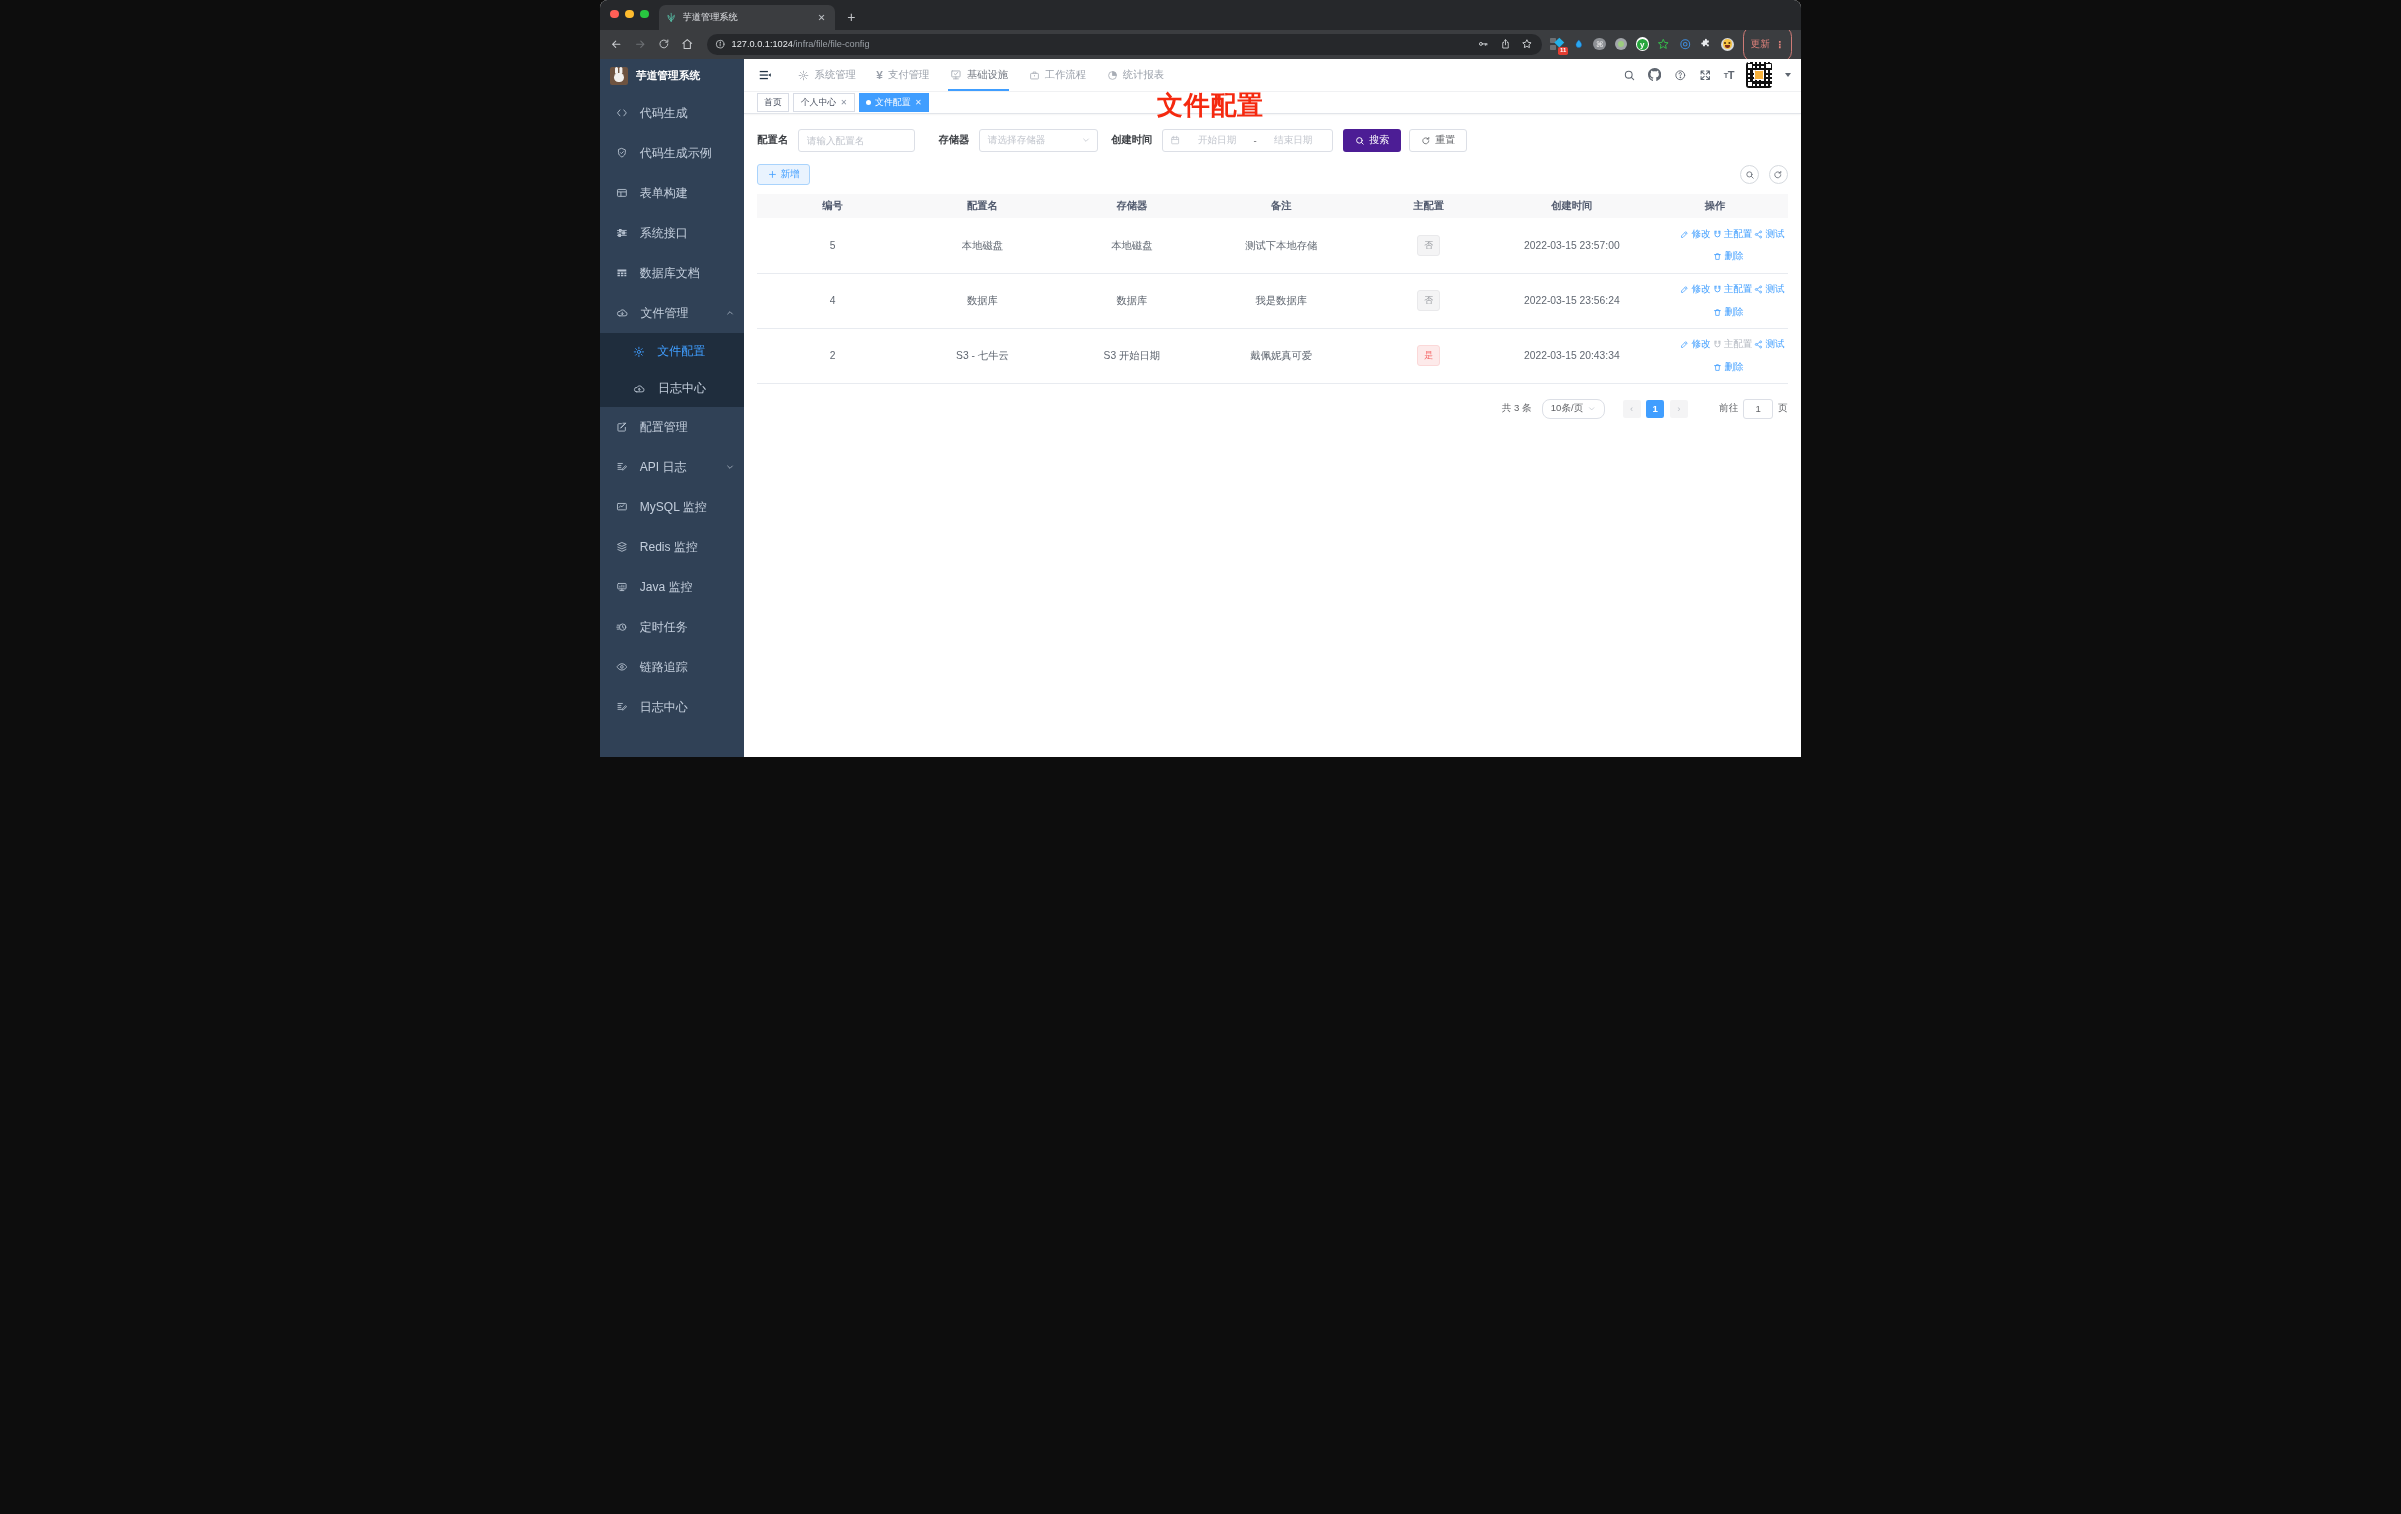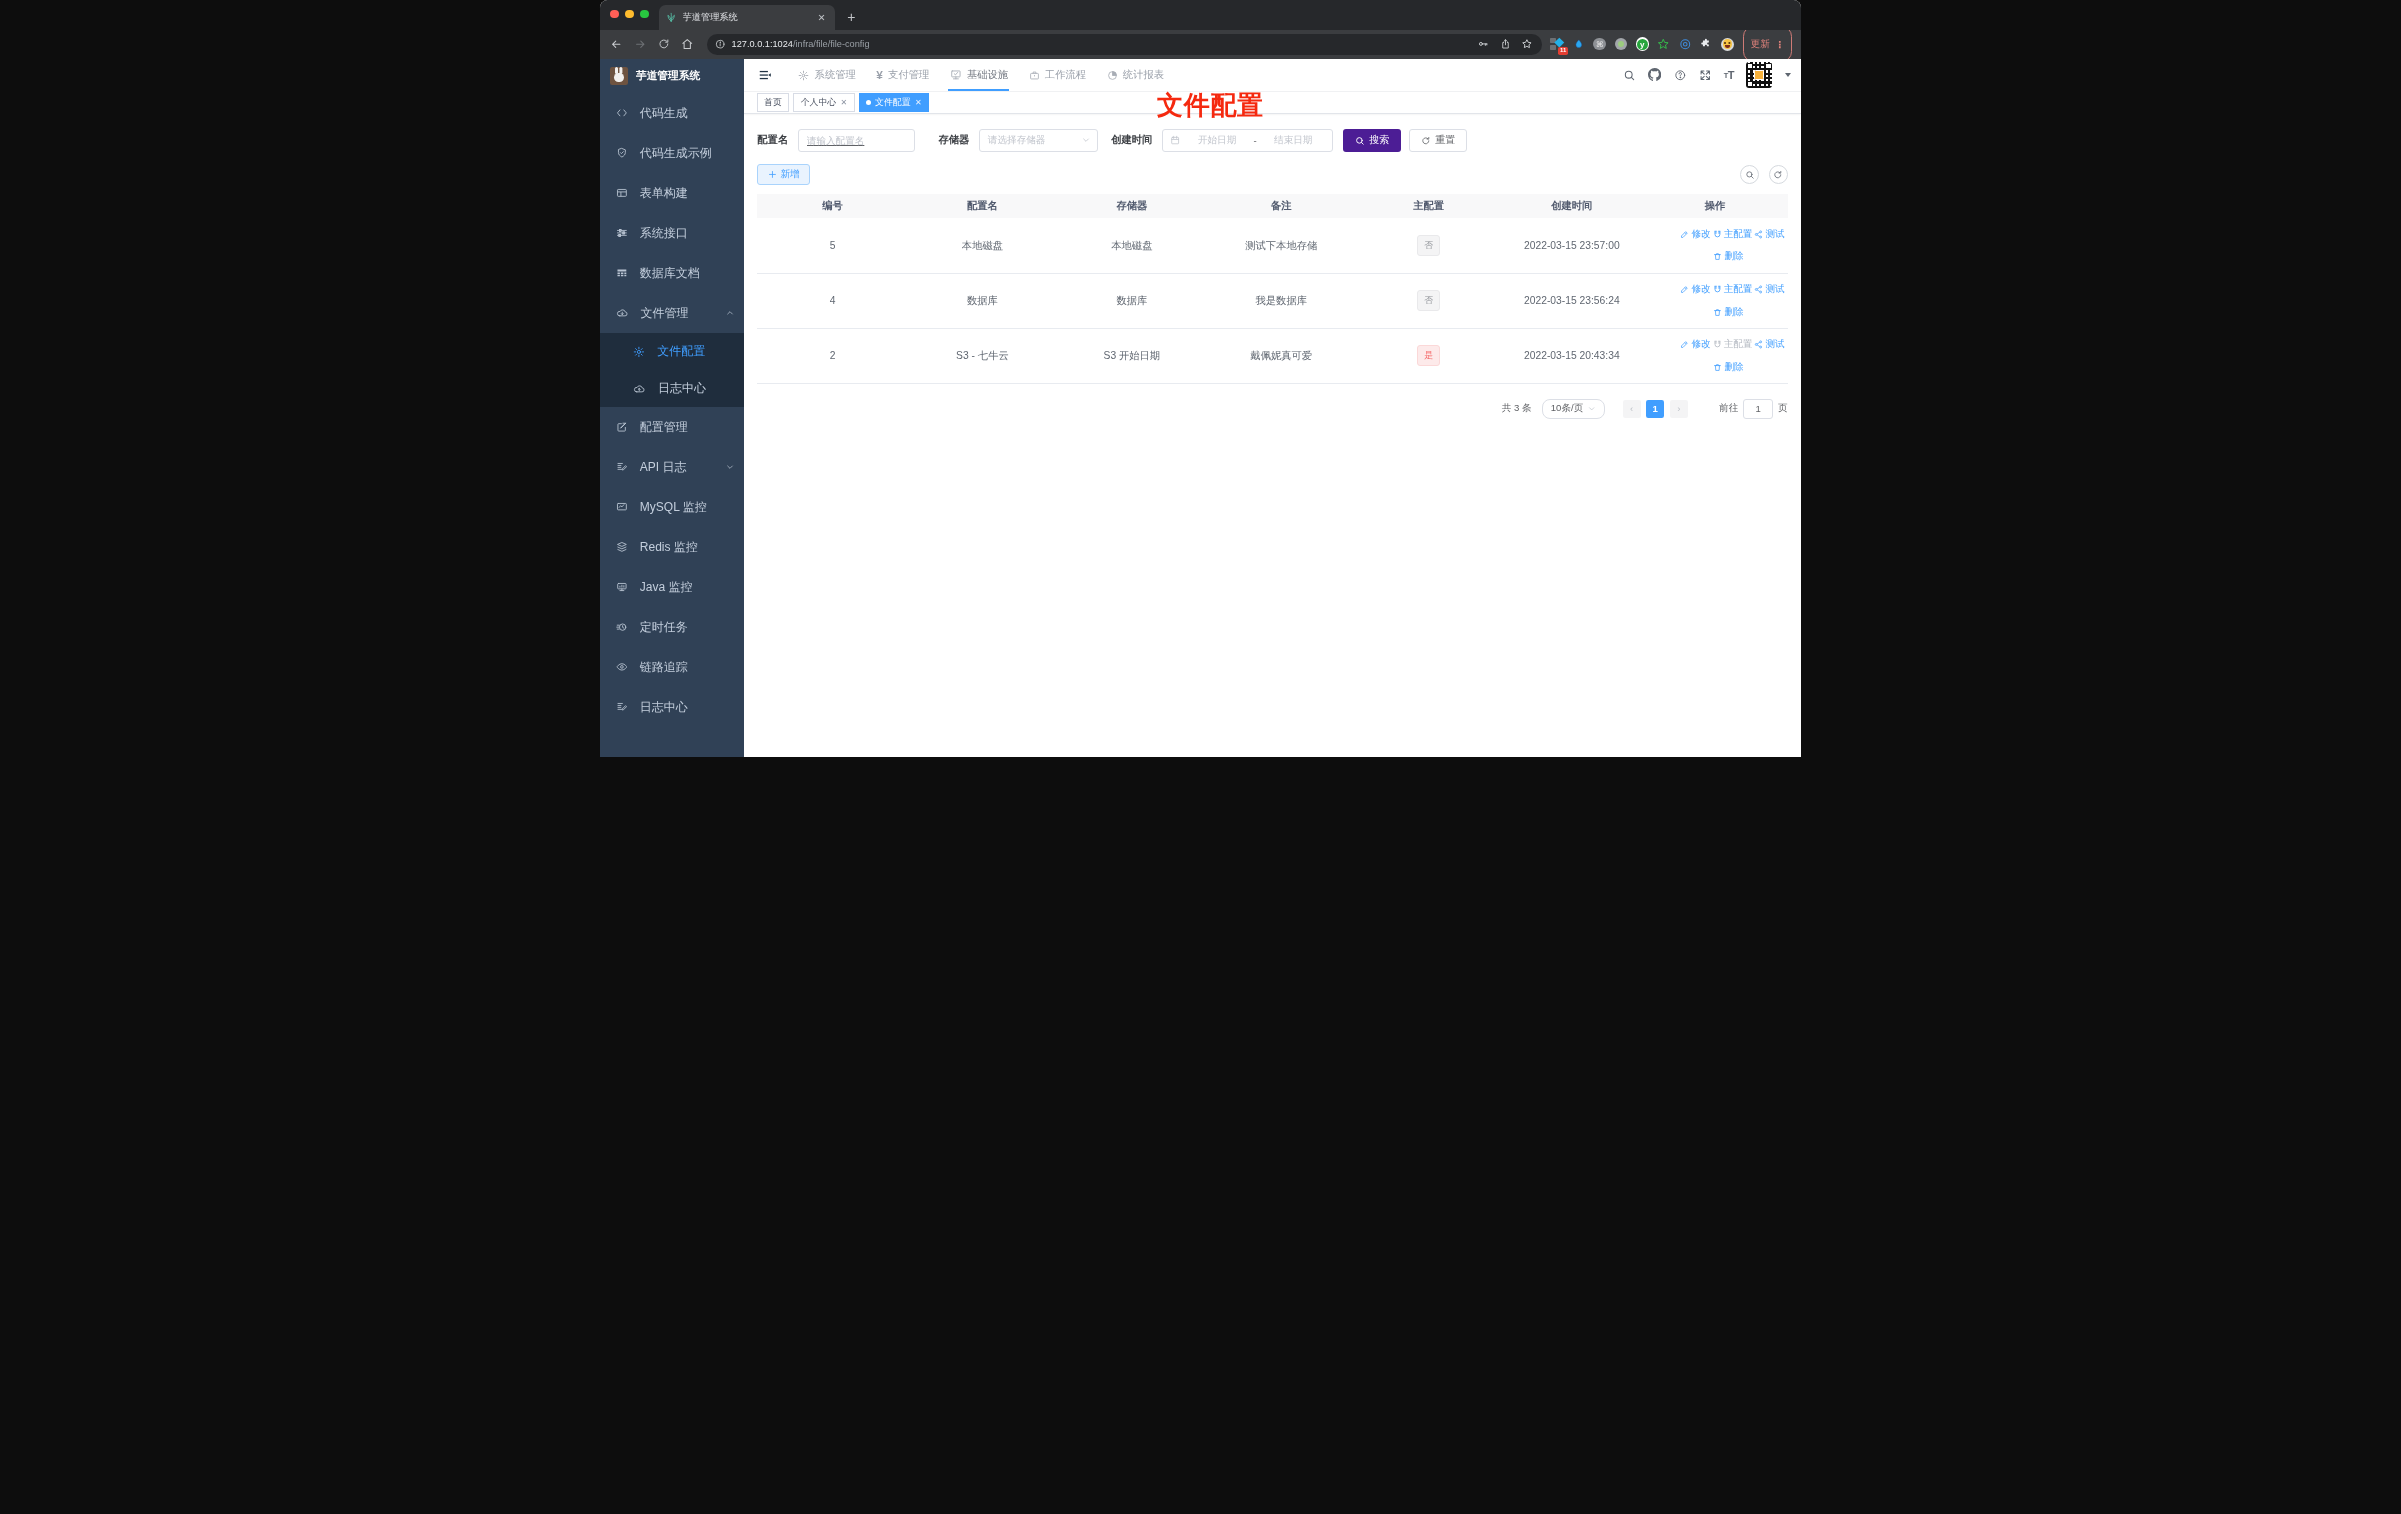--- a/index.html
+++ b/index.html
@@ -104,21 +104,21 @@
   .annotation { position:absolute; left:413px; top:29px; font-size:26px; font-weight:700; color:#f5290f;
                 z-index:5; letter-spacing:0.7px; white-space:nowrap; }
 
   
   .content { padding:8px 13.3px 0; flex:1; position:relative; }
   .filters { display:flex; align-items:center; margin:6.6px 0 11.8px; }
   .flabel { font-size:10.3px; font-weight:700; color:#3d4045; margin-right:9.6px; white-space:nowrap; }
   .ctrl { height:23.6px; border:0.7px solid #dcdfe6; border-radius:3px; background:#fff; display:flex;
           align-items:center; font-size:9.6px; color:#c0c4cc; }
   .ipt { width:117px; padding:0 8px; }
-  .ipt input { border:none; outline:none; width:100%; font-size:9.6px; color:#606266; font-family:inherit;text-decoration:underline; }
+  .ipt input { border:none; outline:none; width:100%; font-size:9.6px; color:#606266; font-family:inherit; }
   .ipt input::placeholder { color:#c0c4cc; }
   .sel { width:119px; padding:0 6.6px 0 8px; justify-content:space-between; }
   .gap1 { width:23.6px; } .gap2 { width:13.3px; }
   .daterange { width:171px; padding:0 7.4px; gap:5.2px; }
   .daterange .ph { flex:1; text-align:center; } .daterange .sep { color:#606266; }
   .btn { height:23.6px; border-radius:3px; display:flex; align-items:center; gap:4.4px; padding:0 11px;
          font-size:10px; cursor:pointer; border:0.7px solid transparent; }
   .btn-primary { background:#4c1d95; color:#fff; margin-left:10.3px; }
   .btn-plain { background:#fff; border-color:#dcdfe6; color:#606266; margin-left:8px; }
   .toolbar-row { display:flex; align-items:center; margin:3px 0 8.9px; }

